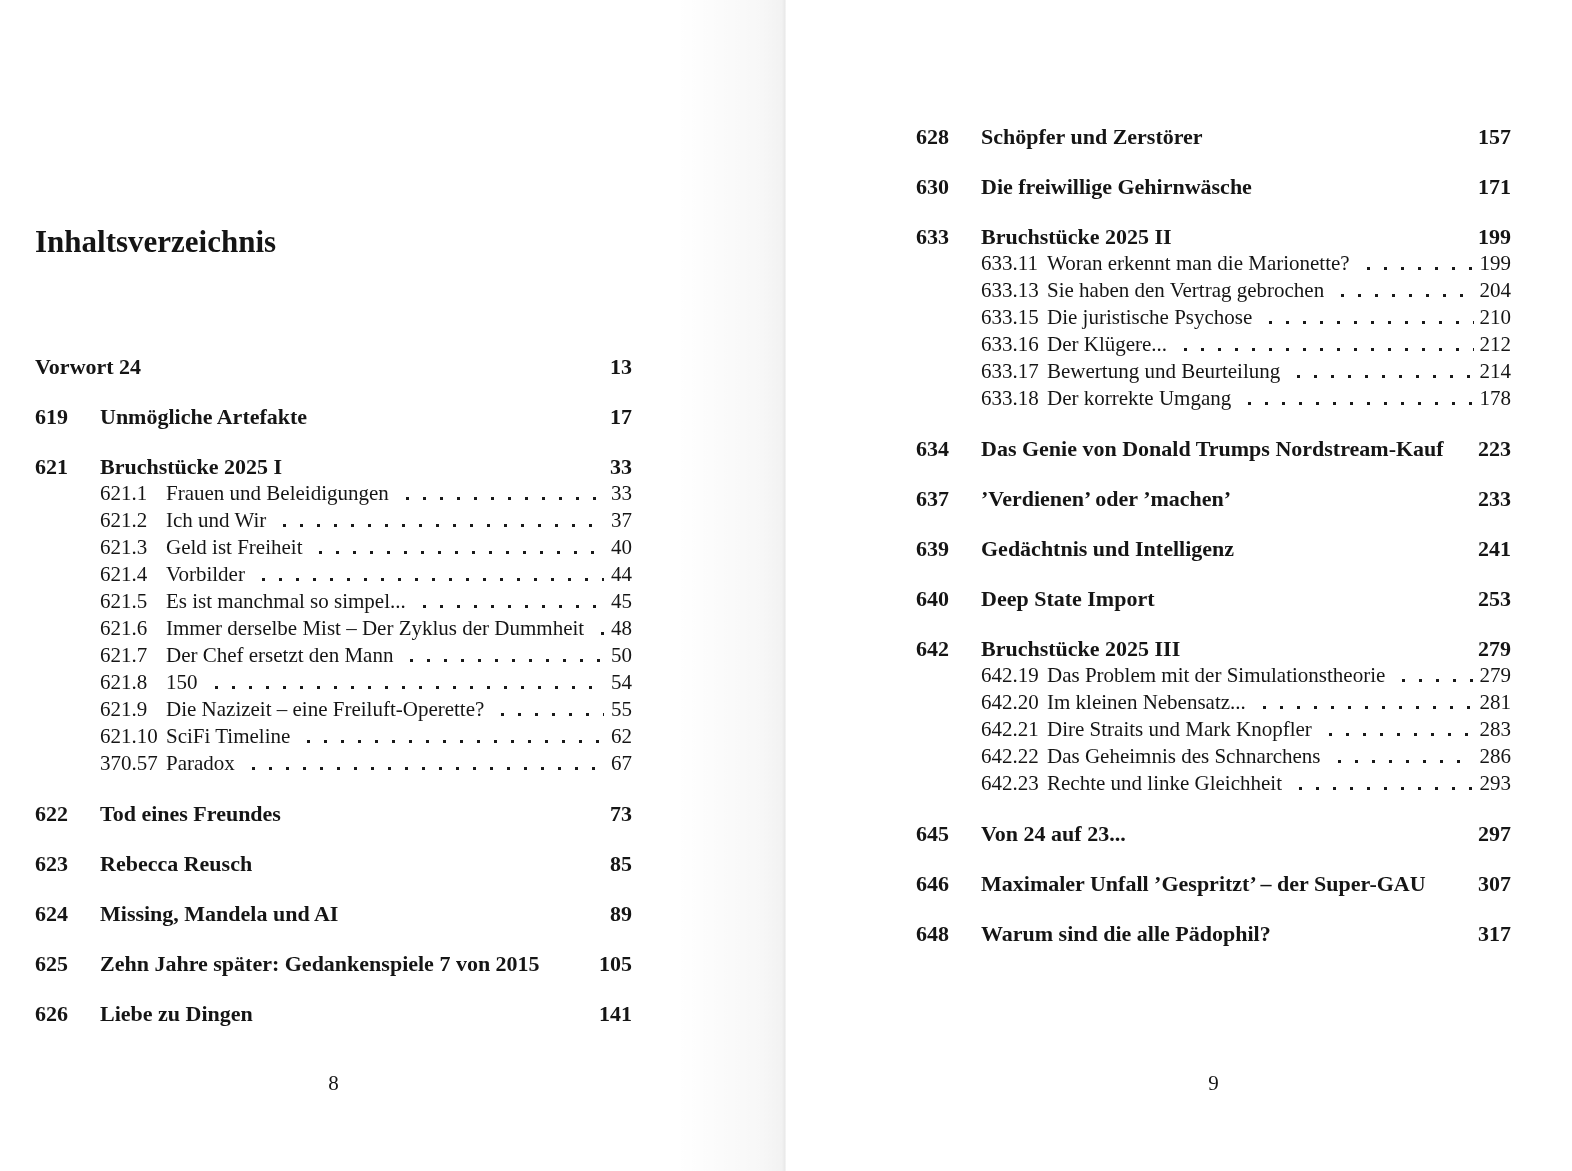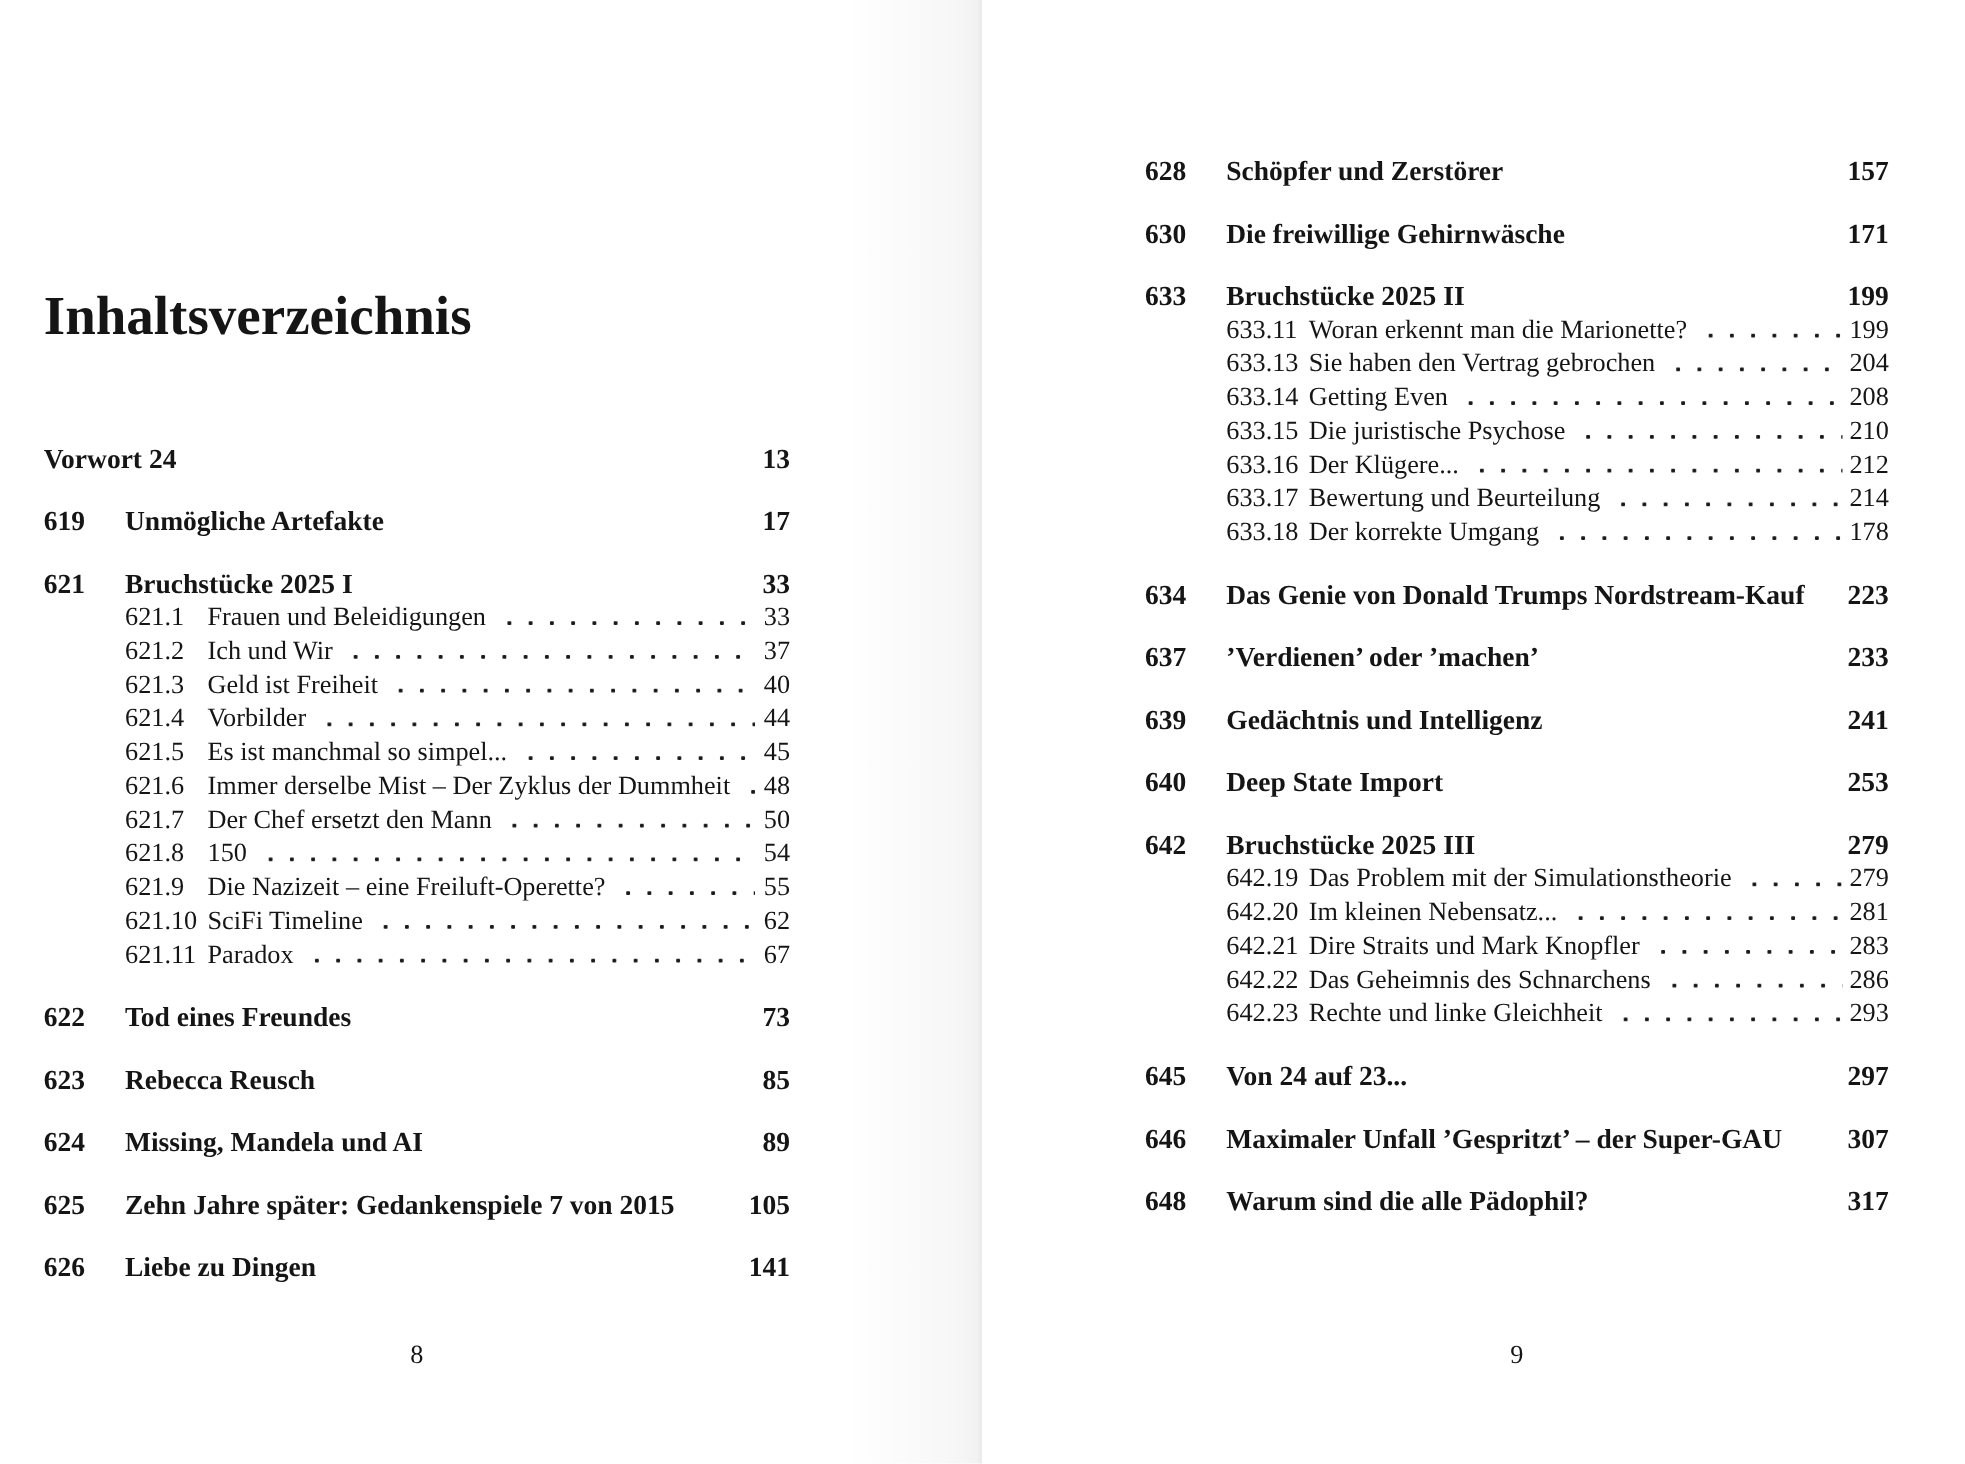--- a/index.html
+++ b/index.html
@@ -28,23 +28,23 @@
     background: linear-gradient(to right,
       rgba(0,0,0,0.000) 0%,
       rgba(0,0,0,0.030) 78%,
       rgba(0,0,0,0.050) 96%,
       rgba(0,0,0,0.085) 99%,
       rgba(0,0,0,0.020) 100%);
     pointer-events: none;
   }
   .toc-title {
     position: absolute;
-    left: 35px; top: 227px;
+    left: 35px; top: 216px;
     margin: 0;
-    font-size: 44px;
+    font-size: 31px;
     line-height: 52px;
     font-weight: bold;
     letter-spacing: 0px;
     white-space: nowrap;
   }
   .toc-rows {
     position: absolute;
   }
   .toc-rows.left-col  { left: 35px;  top: 353px; width: 597px; }
   .toc-rows.right-col { left: 130px; top: 123px; width: 595px; }
@@ -170,21 +170,21 @@
           <span class="leader"></span>
           <span class="page-col">55</span>
         </div>
         <div class="row sub">
           <span class="subnum">621.10</span>
           <span class="label">SciFi Timeline</span>
           <span class="leader"></span>
           <span class="page-col">62</span>
         </div>
         <div class="row sub">
-          <span class="subnum">621.11</span>
+          <span class="subnum">370.57</span>
           <span class="label">Paradox</span>
           <span class="leader"></span>
           <span class="page-col">67</span>
         </div>
         <div class="row chapter">
           <span class="num">622</span>
           <span class="label">Tod eines Freundes</span>
           <span class="spacer"></span>
           <span class="page-col">73</span>
         </div>
@@ -243,26 +243,20 @@
           <span class="leader"></span>
           <span class="page-col">199</span>
         </div>
         <div class="row sub">
           <span class="subnum">633.13</span>
           <span class="label">Sie haben den Vertrag gebrochen</span>
           <span class="leader"></span>
           <span class="page-col">204</span>
         </div>
         <div class="row sub">
-          <span class="subnum">633.14</span>
-          <span class="label">Getting Even</span>
-          <span class="leader"></span>
-          <span class="page-col">208</span>
-        </div>
-        <div class="row sub">
           <span class="subnum">633.15</span>
           <span class="label">Die juristische Psychose</span>
           <span class="leader"></span>
           <span class="page-col">210</span>
         </div>
         <div class="row sub">
           <span class="subnum">633.16</span>
           <span class="label">Der Klügere...</span>
           <span class="leader"></span>
           <span class="page-col">212</span>

